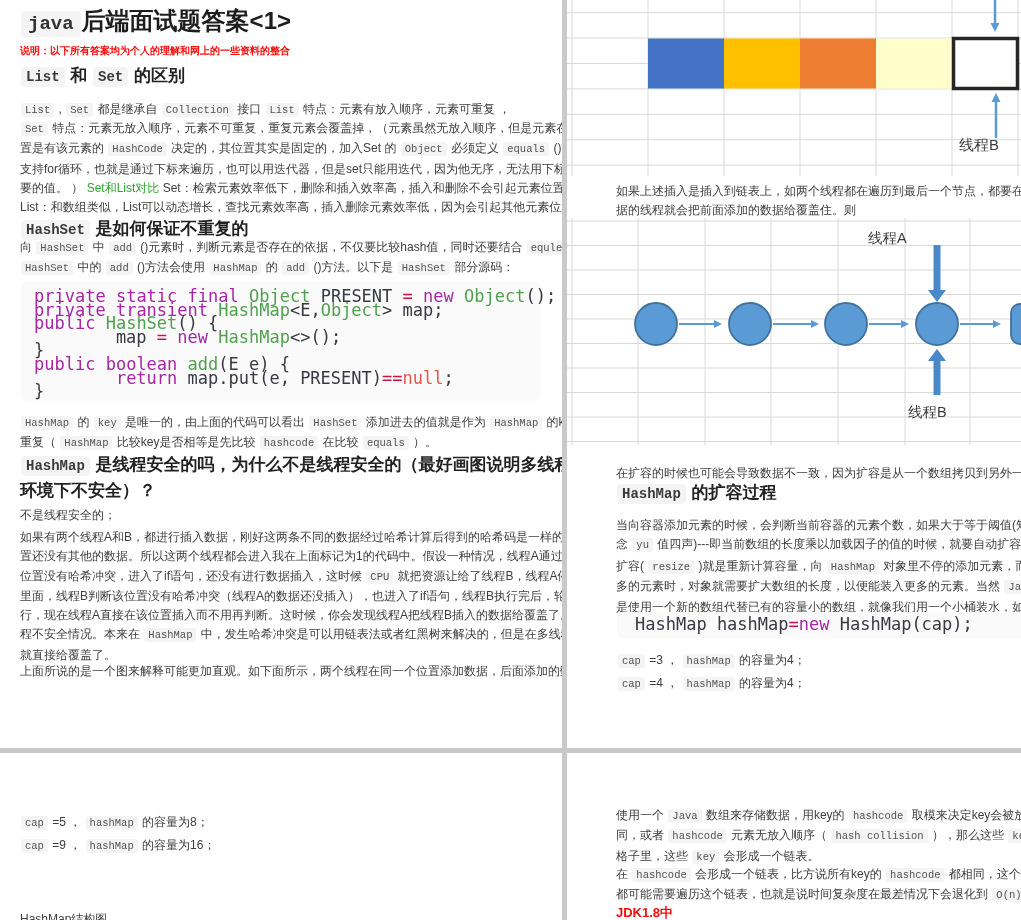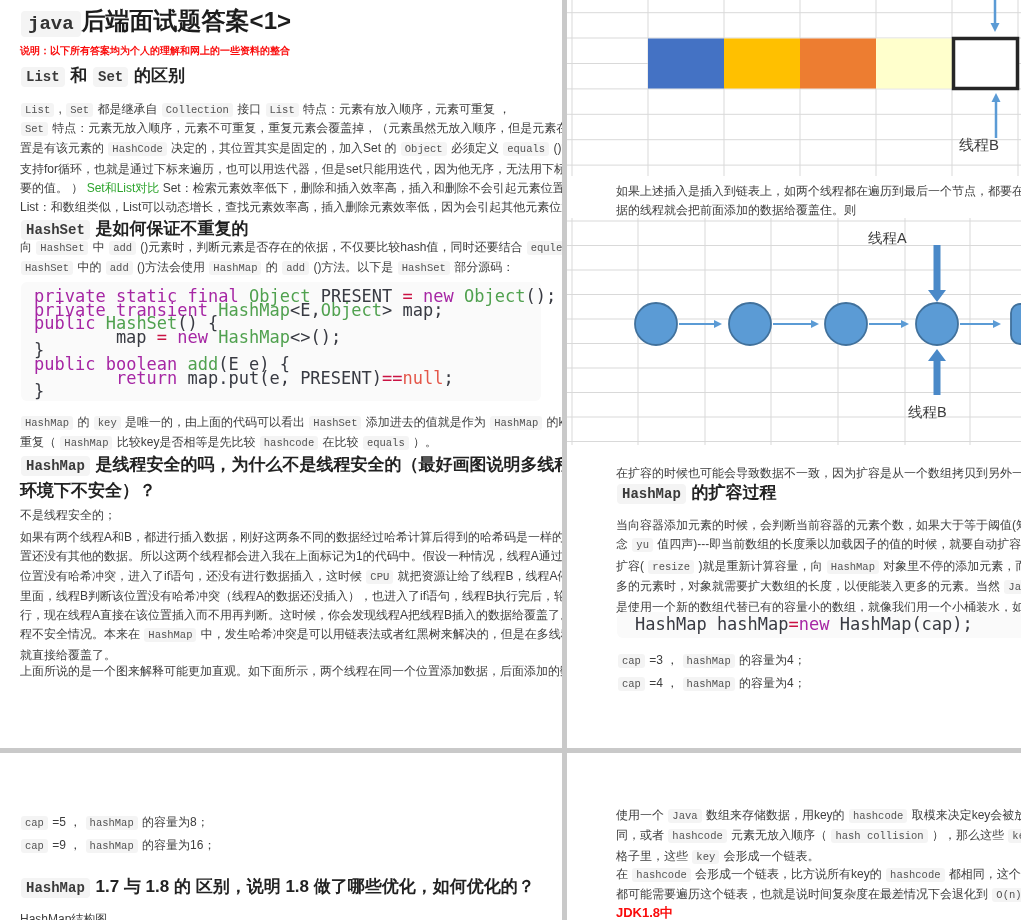--- a/index.html
+++ b/index.html
@@ -197,21 +197,20 @@
     <div class="codeblock" style="left:50px;top:612px;width:420px;height:26px;padding:6px 0 0 18px;box-sizing:border-box;">
         <div class="cline"><span class="tk-pl">HashMap hashMap</span><span class="tk-op">=</span><span class="tk-kw">new</span><span class="tk-pl"> HashMap(cap);</span></div>
       </div>
     <div class="abs rich" style="left:50px;top:651px;"><span class="cs">cap</span><span> =3 ， </span><span class="cs">hashMap</span><span> 的容量为4；</span></div>
     <div class="abs rich" style="left:50px;top:674px;"><span class="cs">cap</span><span> =4 ， </span><span class="cs">hashMap</span><span> 的容量为4；</span></div>
   </div>
 
   <div class="page page-bl">
     <div class="abs rich" style="left:20px;top:60px;"><span class="cs">cap</span><span> =5 ， </span><span class="cs">hashMap</span><span> 的容量为8；</span></div>
     <div class="abs rich" style="left:20px;top:83px;"><span class="cs">cap</span><span> =9 ， </span><span class="cs">hashMap</span><span> 的容量为16；</span></div>
-    <div class="abs h2 rich" style="left:20px;top:124px;"><span class="cs">HashMap</span><span> 1.7 与 1.8 的 区别，说明 1.8 做了哪些优化，如何优化的？</span></div>
     <div class="abs rich" style="left:20px;top:157px;"><span>HashMap结构图</span></div>
   </div>
 
   <div class="page page-br">
     <div class="abs" style="left:49px;top:53px;">
         <div class="line"><span>使用一个 </span><span class="cs">Java</span><span> 数组来存储数据，用key的 </span><span class="cs">hashcode</span><span> 取模来决定key会被放到数组里的位置，</span></div>
         <div class="line"><span>同，或者 </span><span class="cs">hashcode</span><span> 元素无放入顺序（ </span><span class="cs">hash collision</span><span> ），那么这些 </span><span class="cs">key</span></div>
         <div class="line"><span>格子里，这些 </span><span class="cs">key</span><span> 会形成一个链表。</span></div>
       </div>
     <div class="abs" style="left:49px;top:112px;">

